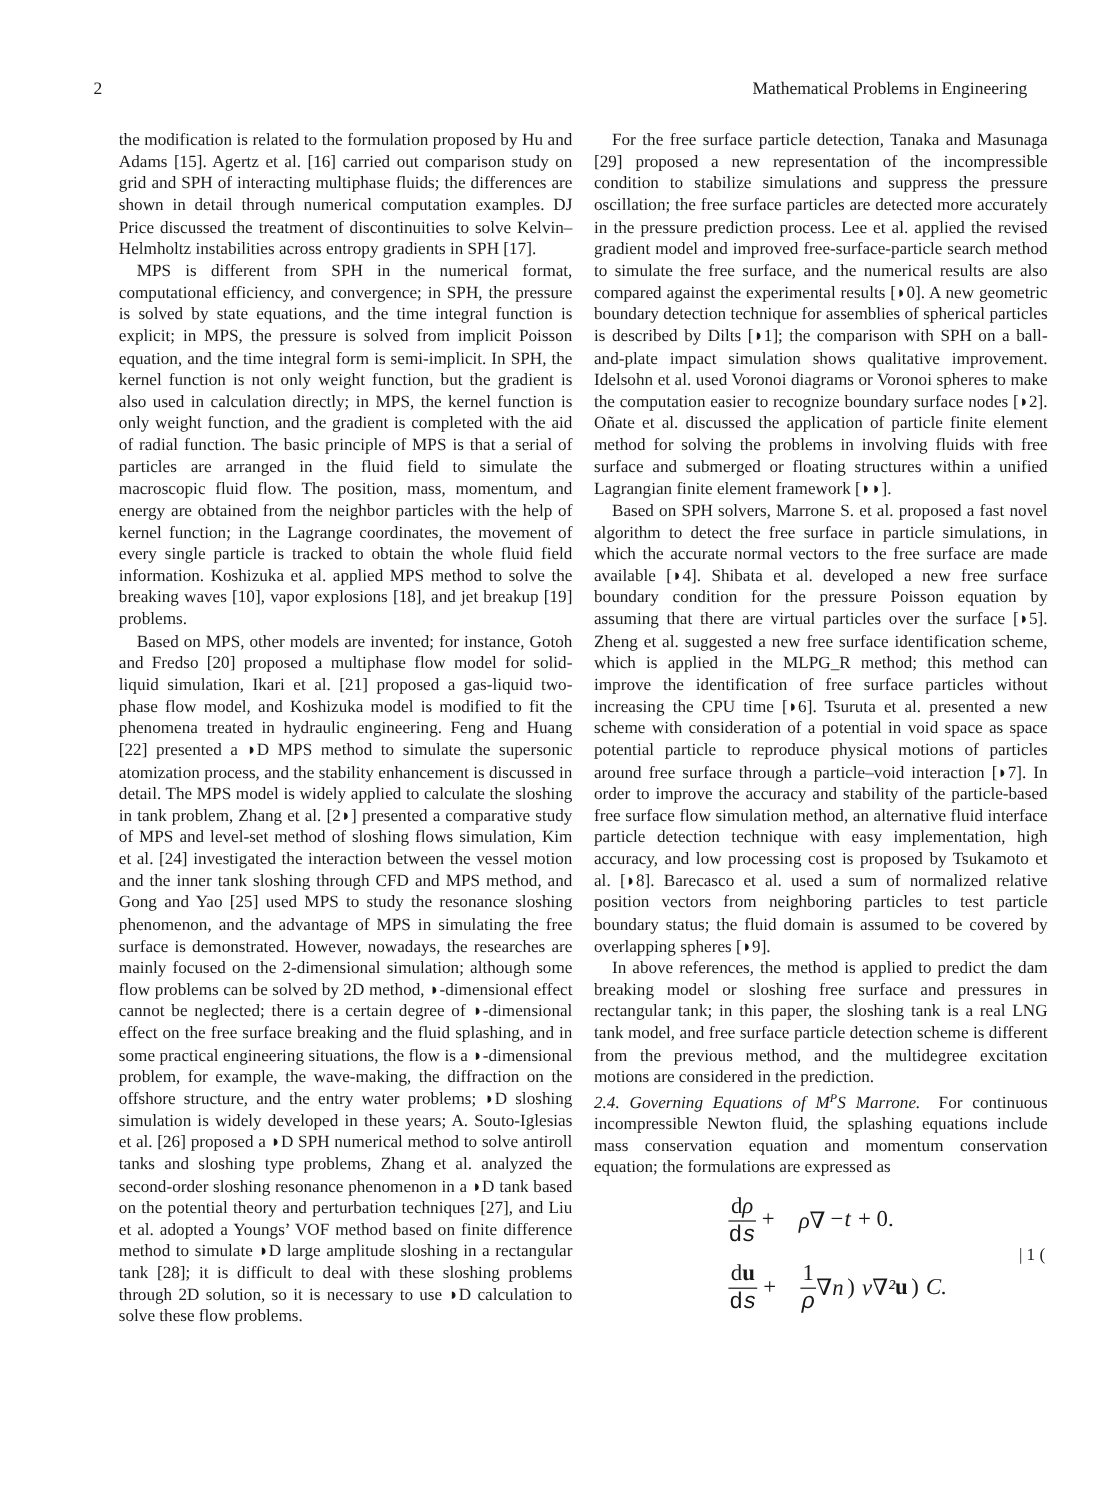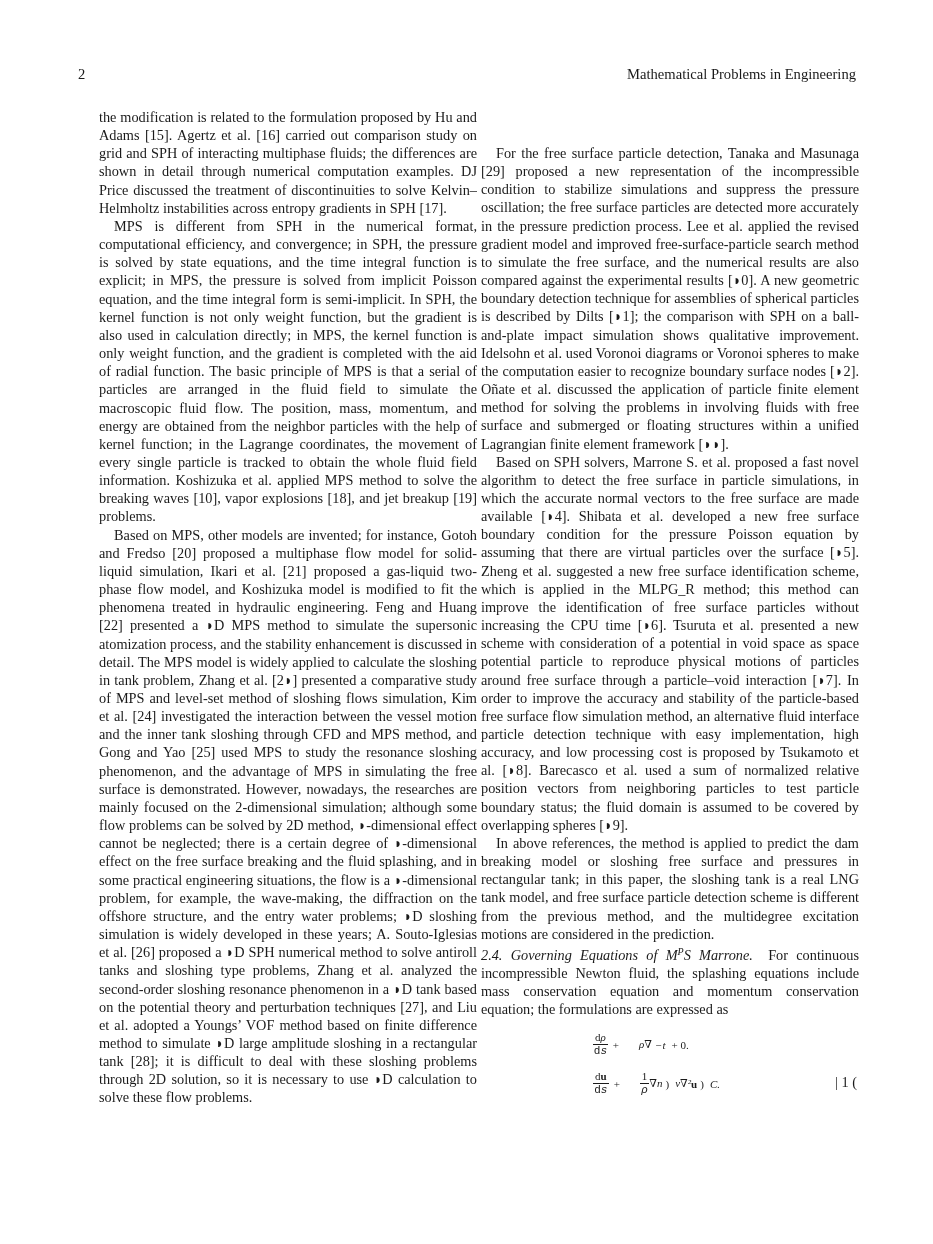--- a/index.html
+++ b/index.html
@@ -7,31 +7,31 @@
     width:933px;height:1244px;background:#ffffff;
     font-family:"Liberation Serif","DejaVu Serif",serif;
     color:#1a1a1a;
     -webkit-font-smoothing:antialiased;
   }
   .page{position:relative;width:933px;height:1244px;background:#fff;overflow:hidden;}
   .hdr-pagenum{position:absolute;left:78px;top:66px;font-size:14.6px;}
   .hdr-journal{position:absolute;right:77px;top:66px;font-size:14.6px;}
   .col{position:absolute;top:108px;width:378px;}
   .col-left{left:79px;margin-left:20px;}
-  .col-right{left:481px;margin-top:36px;}
+  .col-right{left:495px;}
   p{margin:0;text-align:justify;font-size:14.3px;line-height:18.15px;hyphens:auto;}
   .ind{text-indent:15px;}
   .it{font-style:italic;}
   .rm{font-style:normal;}
   h2{font-size:16.8px;font-weight:bold;margin:17px 0 13px 0;line-height:20px;font-style:normal;}
   .sub .t-end{margin-right:7px;}
   .sup{font-size:10px;vertical-align:5px;}
   
   .eqs{position:relative;margin-top:13px;width:100%;}
-  .eqrow{display:flex;align-items:center;margin-left:112px;font-size:11px;}
+  .eqrow{display:flex;align-items:center;margin-left:112px;font-size:19px;}
   .eqrow+.eqrow{margin-top:13px;}
   .frac{display:inline-flex;flex-direction:column;align-items:center;line-height:1.06;}
   .frac .top{border-bottom:1px solid #1a1a1a;padding:0 2px 1px 2px;display:block;text-align:center;}
   .frac .bot{padding-top:1px;display:block;text-align:left;font-family:Liberation Mono, monospace;}
   .op{margin:0 8px 0 5px;}
   .wide{margin-left:12px;}
   .mgl{margin-left:6px;}
   .mgs{margin-left:3px;}
   .eqlabel{position:absolute;right:2px;top:42px;font-size:14.3px;}
 </style>

